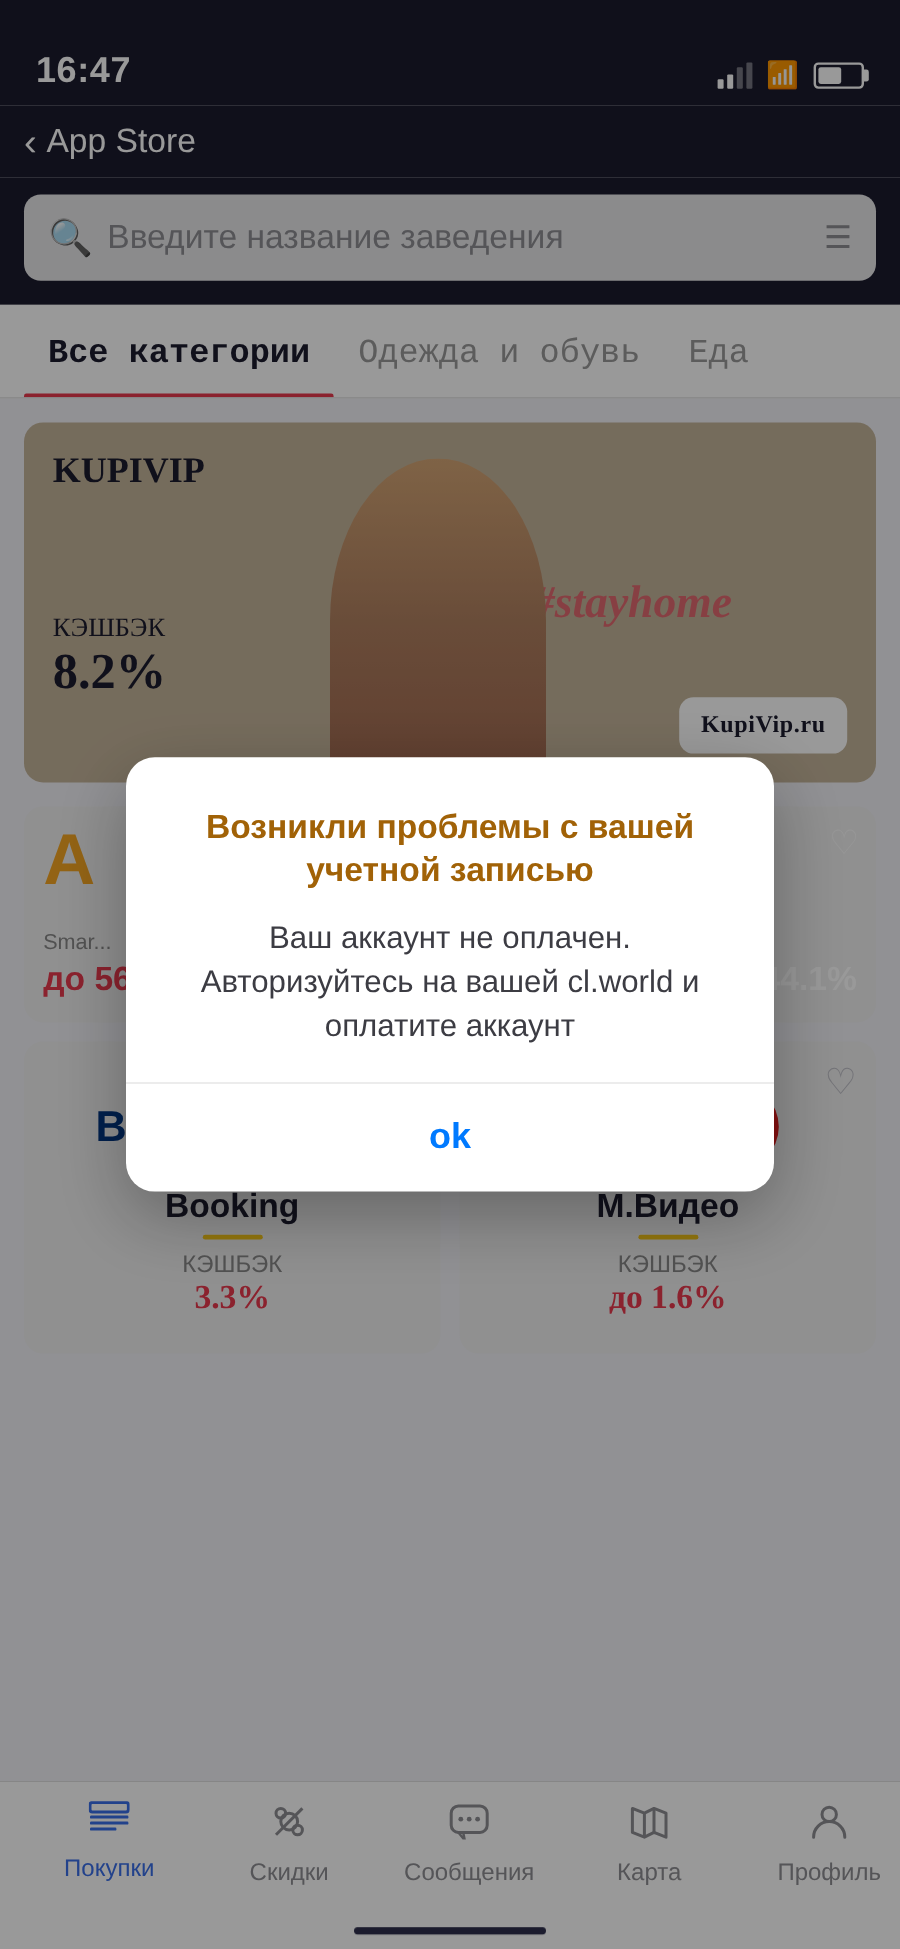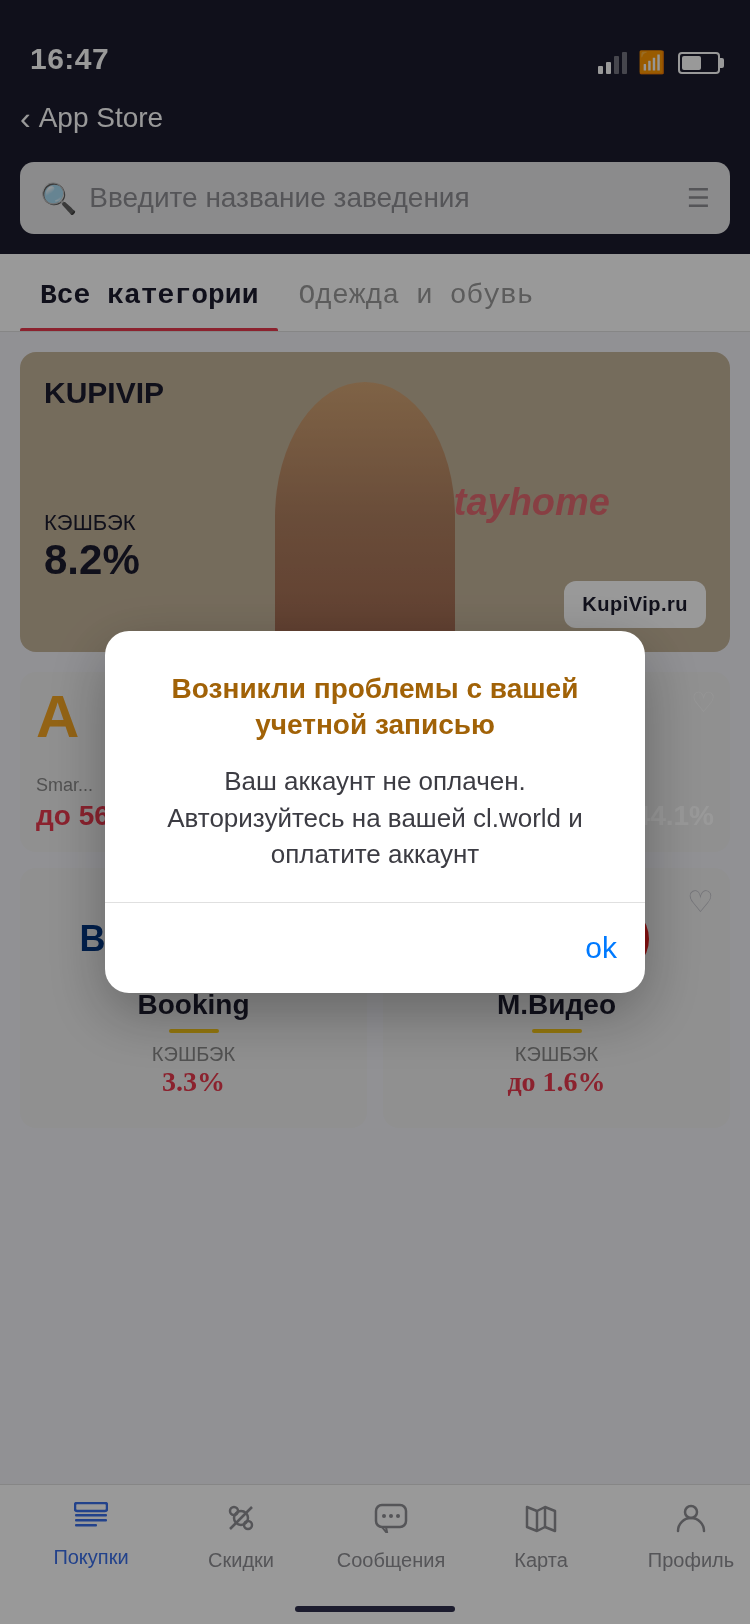--- a/index.html
+++ b/index.html
@@ -163,20 +163,21 @@
     }
 
     
     .banner {
       background: #c4b49a;
       border-radius: 16px;
       height: 300px;
       position: relative;
       overflow: hidden;
       margin-bottom: 20px;
+      font-family: Liberation Serif, serif;
     }
     .banner-text {
       position: absolute;
       top: 24px;
       left: 24px;
       color: #1c1c2e;
     }
     .banner-brand {
       font-size: 30px;
       font-weight: 800;
@@ -342,23 +343,23 @@
       height: 1px;
       background: #e0e0e0;
     }
     .modal-btn-row {
       display: flex;
       justify-content: center;
     }
     .modal-ok-btn {
       flex: 1;
       padding: 28px;
-      text-align: right;
+      text-align: center;
       font-size: 30px;
-      font-weight: 400;
+      font-weight: 700;
       color: #007aff;
       cursor: pointer;
       background: none;
       border: none;
     }
 
     
     .tab-bar {
       position: fixed;
       bottom: 0;
@@ -454,20 +455,23 @@
     <span class="grid-icon">☰</span>
   </div>
 </div>
 
 <div class="category-tabs">
   <div class="category-tab active">
     <span>Все категории</span>
   </div>
   <div class="category-tab">
     <span>Одежда и обувь</span>
+  </div>
+  <div class="category-tab">
+    <span>Еда</span>
   </div>
 </div>
 
 <div class="main-content">
 
   <div class="banner">
     <div class="banner-text">
       <div class="banner-brand">KUPIVIP</div>
       <div class="banner-cashback-label">КЭШБЭК</div>
       <div class="banner-cashback-value">8.2%</div>

